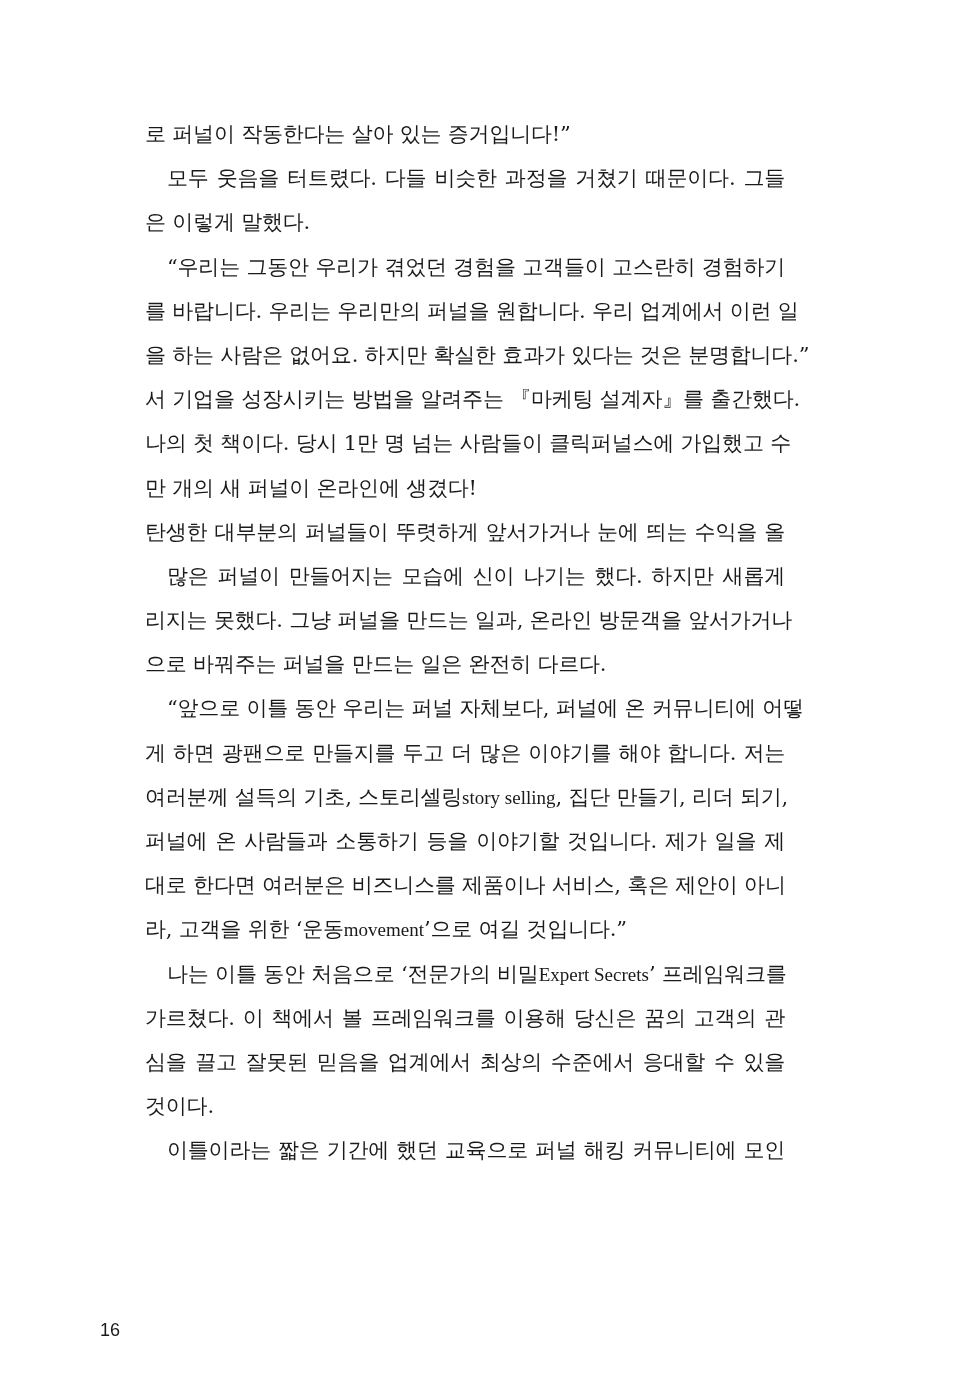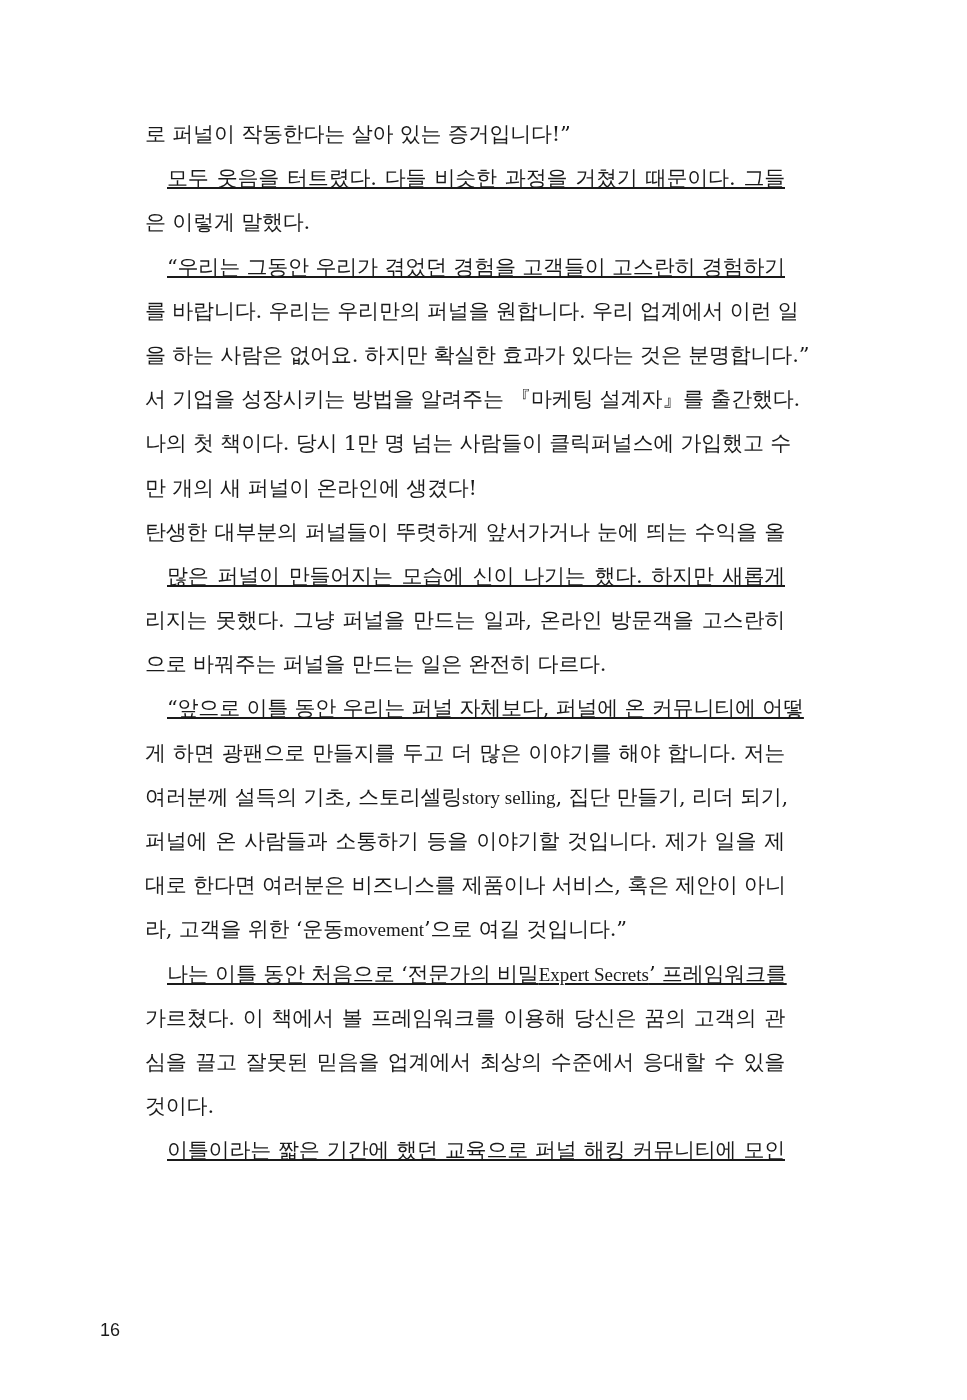--- a/index.html
+++ b/index.html
@@ -30,21 +30,20 @@
       white-space: nowrap;
       text-align: justify;
       text-align-last: justify;
       letter-spacing: -0.2px;
     }
     .line.last {
       text-align-last: left;
     }
     .line.indent {
       padding-left: 22px;
-      text-decoration: underline;
     }
     .latin {
       font-family: "Liberation Serif", serif;
       font-size: 19px;
       letter-spacing: 0;
     }
     .page-number {
       position: absolute;
       left: 100px;
       top: 1320px;
@@ -66,21 +65,21 @@
   <span class="line indent">“우리는 그동안 우리가 겪었던 경험을 고객들이 고스란히 경험하기</span>
   <span class="line">를 바랍니다. 우리는 우리만의 퍼널을 원합니다. 우리 업계에서 이런 일</span>
   <span class="line">을 하는 사람은 없어요. 하지만 확실한 효과가 있다는 것은 분명합니다.”</span>
 
   <span class="line">서 기업을 성장시키는 방법을 알려주는 『마케팅 설계자』를 출간했다.</span>
   <span class="line">나의 첫 책이다. 당시 1만 명 넘는 사람들이 클릭퍼널스에 가입했고 수</span>
   <span class="line last">만 개의 새 퍼널이 온라인에 생겼다!</span>
 
   <span class="line">탄생한 대부분의 퍼널들이 뚜렷하게 앞서가거나 눈에 띄는 수익을 올</span>
   <span class="line indent">많은 퍼널이 만들어지는 모습에 신이 나기는 했다. 하지만 새롭게</span>
-  <span class="line">리지는 못했다. 그냥 퍼널을 만드는 일과, 온라인 방문객을 고스란히</span>
+  <span class="line">리지는 못했다. 그냥 퍼널을 만드는 일과, 온라인 방문객을 앞서가거나</span>
   <span class="line last">으로 바꿔주는 퍼널을 만드는 일은 완전히 다르다.</span>
 
   <span class="line indent">“앞으로 이틀 동안 우리는 퍼널 자체보다, 퍼널에 온 커뮤니티에 어떻</span>
   <span class="line">게 하면 광팬으로 만들지를 두고 더 많은 이야기를 해야 합니다. 저는</span>
   <span class="line"><span>여러분께 설득의 기초, 스토리셀링</span><span class="latin">story selling</span><span>, 집단 만들기, 리더 되기,</span></span>
   <span class="line">퍼널에 온 사람들과 소통하기 등을 이야기할 것입니다. 제가 일을 제</span>
   <span class="line">대로 한다면 여러분은 비즈니스를 제품이나 서비스, 혹은 제안이 아니</span>
   <span class="line last"><span>라, 고객을 위한 ‘운동</span><span class="latin">movement</span><span>’으로 여길 것입니다.”</span></span>
 
   <span class="line indent"><span>나는 이틀 동안 처음으로 ‘전문가의 비밀</span><span class="latin">Expert Secrets</span><span>’ 프레임워크를</span></span>

